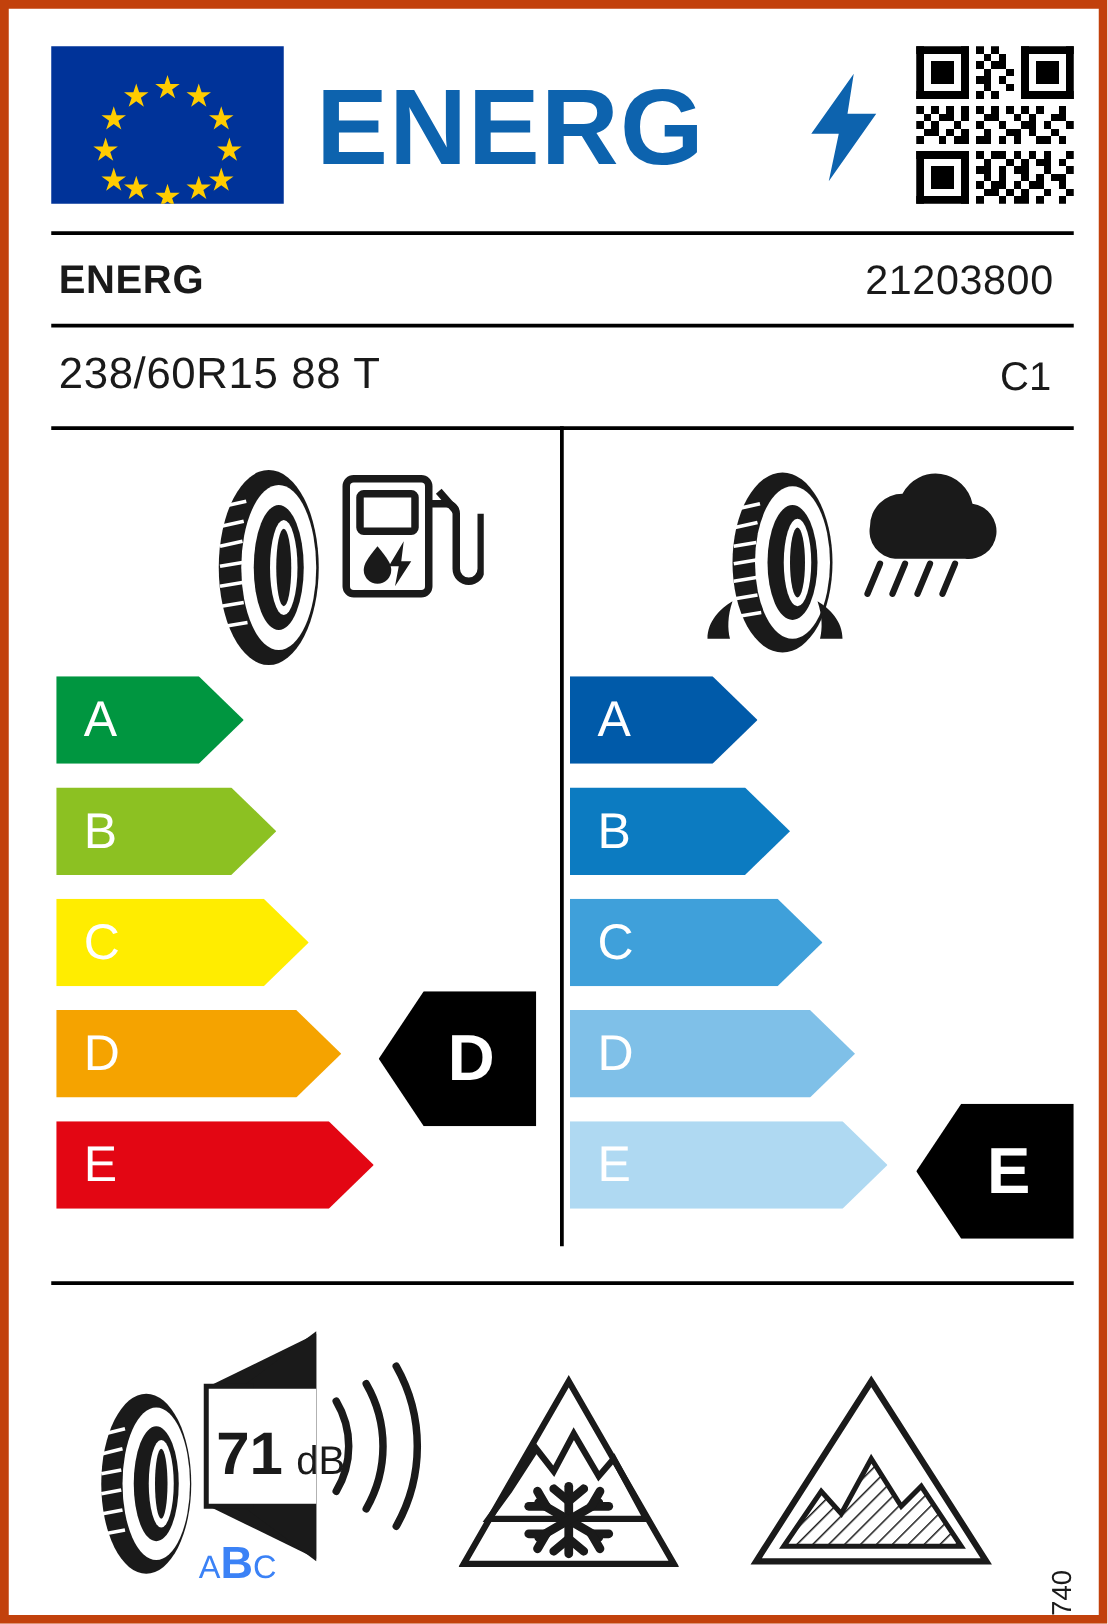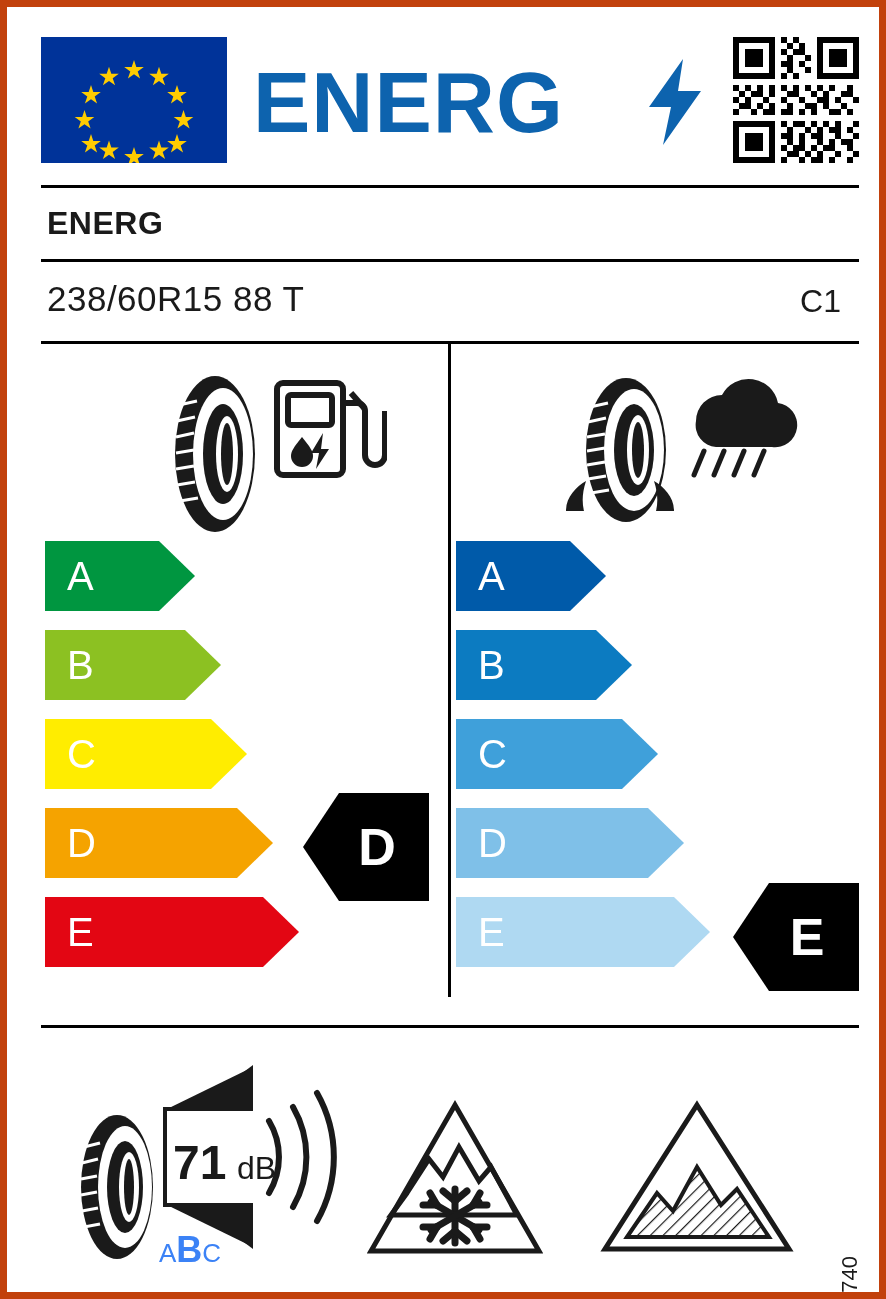--- a/index.html
+++ b/index.html
@@ -369,20 +369,21 @@
             <rect x="32" y="40" width="2" height="2"></rect>
           <rect x="38" y="40" width="2" height="2"></rect>
         </g>
       </svg>
     </div>
   </div>
 
   <div class="rule" style="top:178px;"></div>
 
   <div class="brand">ENERG</div>
+  <div class="model-code">21203800</div>
 
   <div class="rule" style="top:252px;"></div>
 
   <div class="tyre-size">238/60R15 88 T</div>
   <div class="tyre-class">C1</div>
 
   <div class="rule" style="top:334px;"></div>
 
   <div class="divider-v"></div>
 

